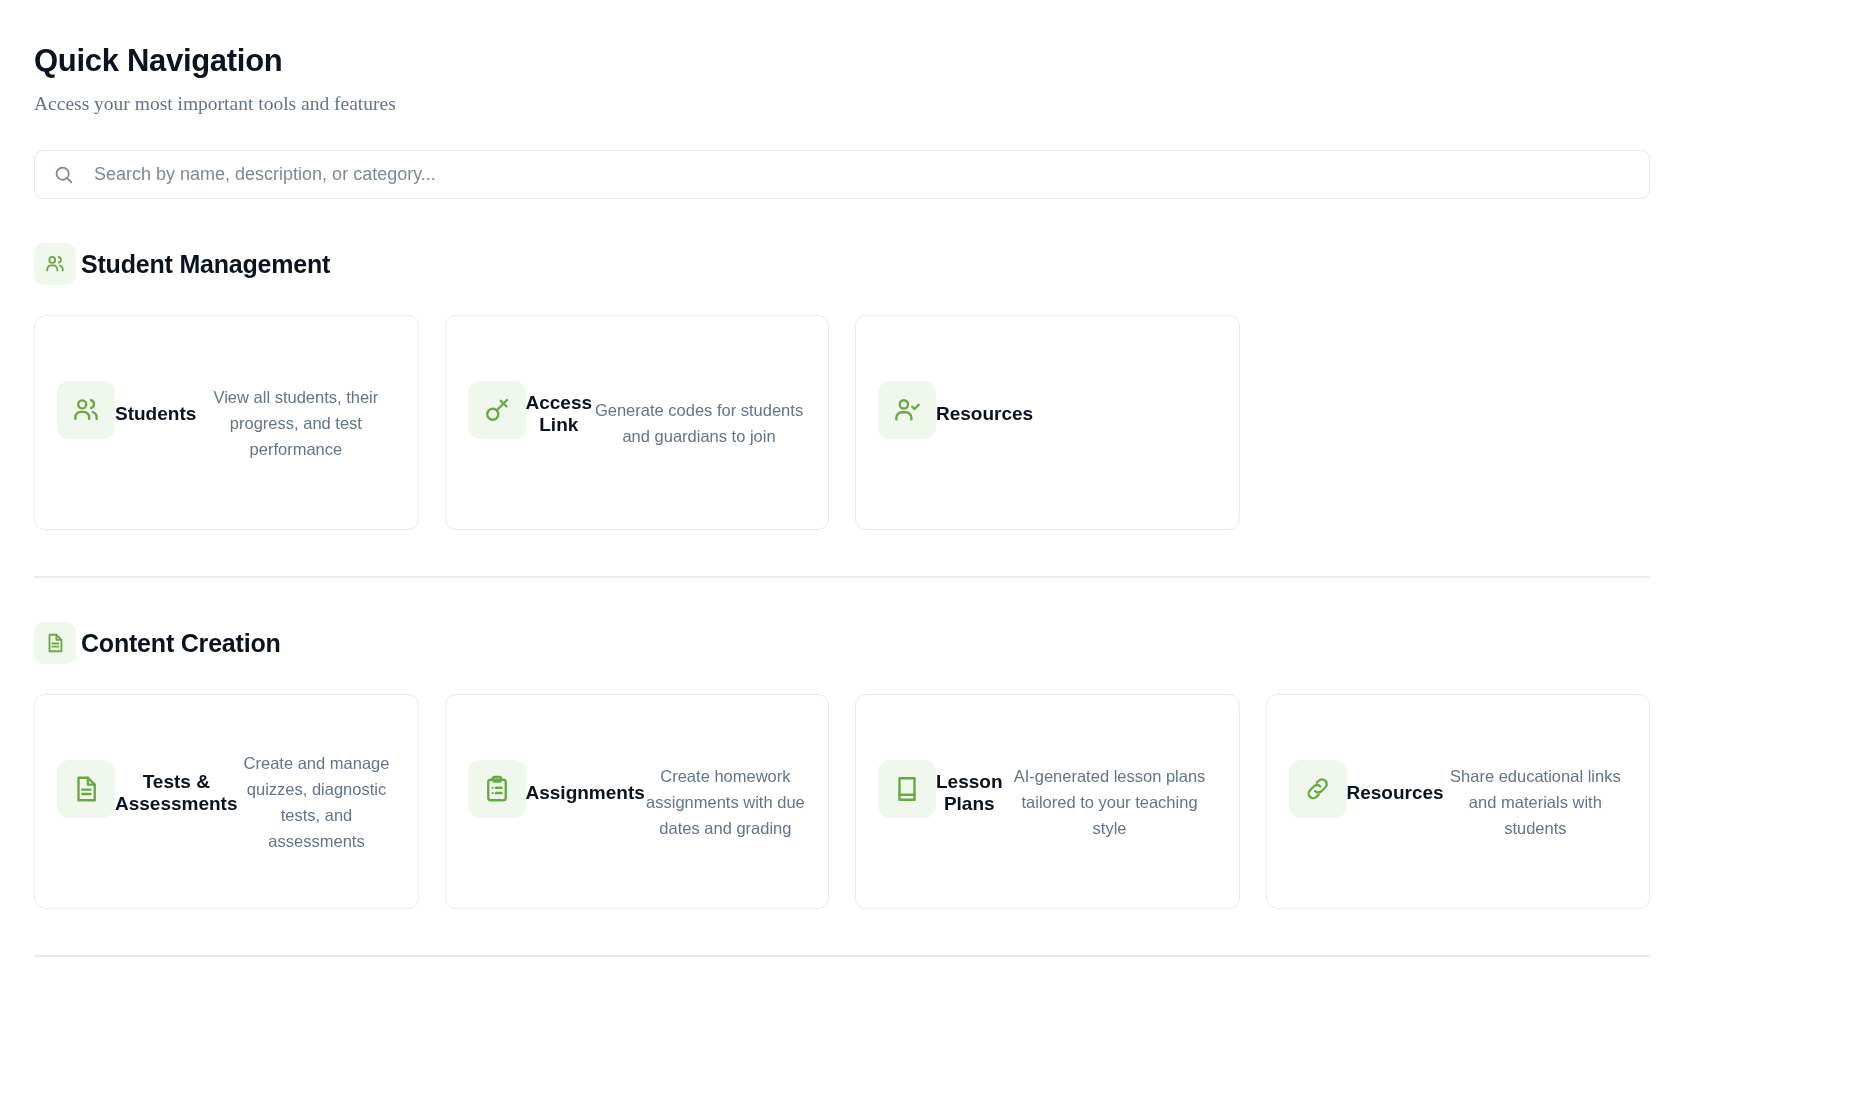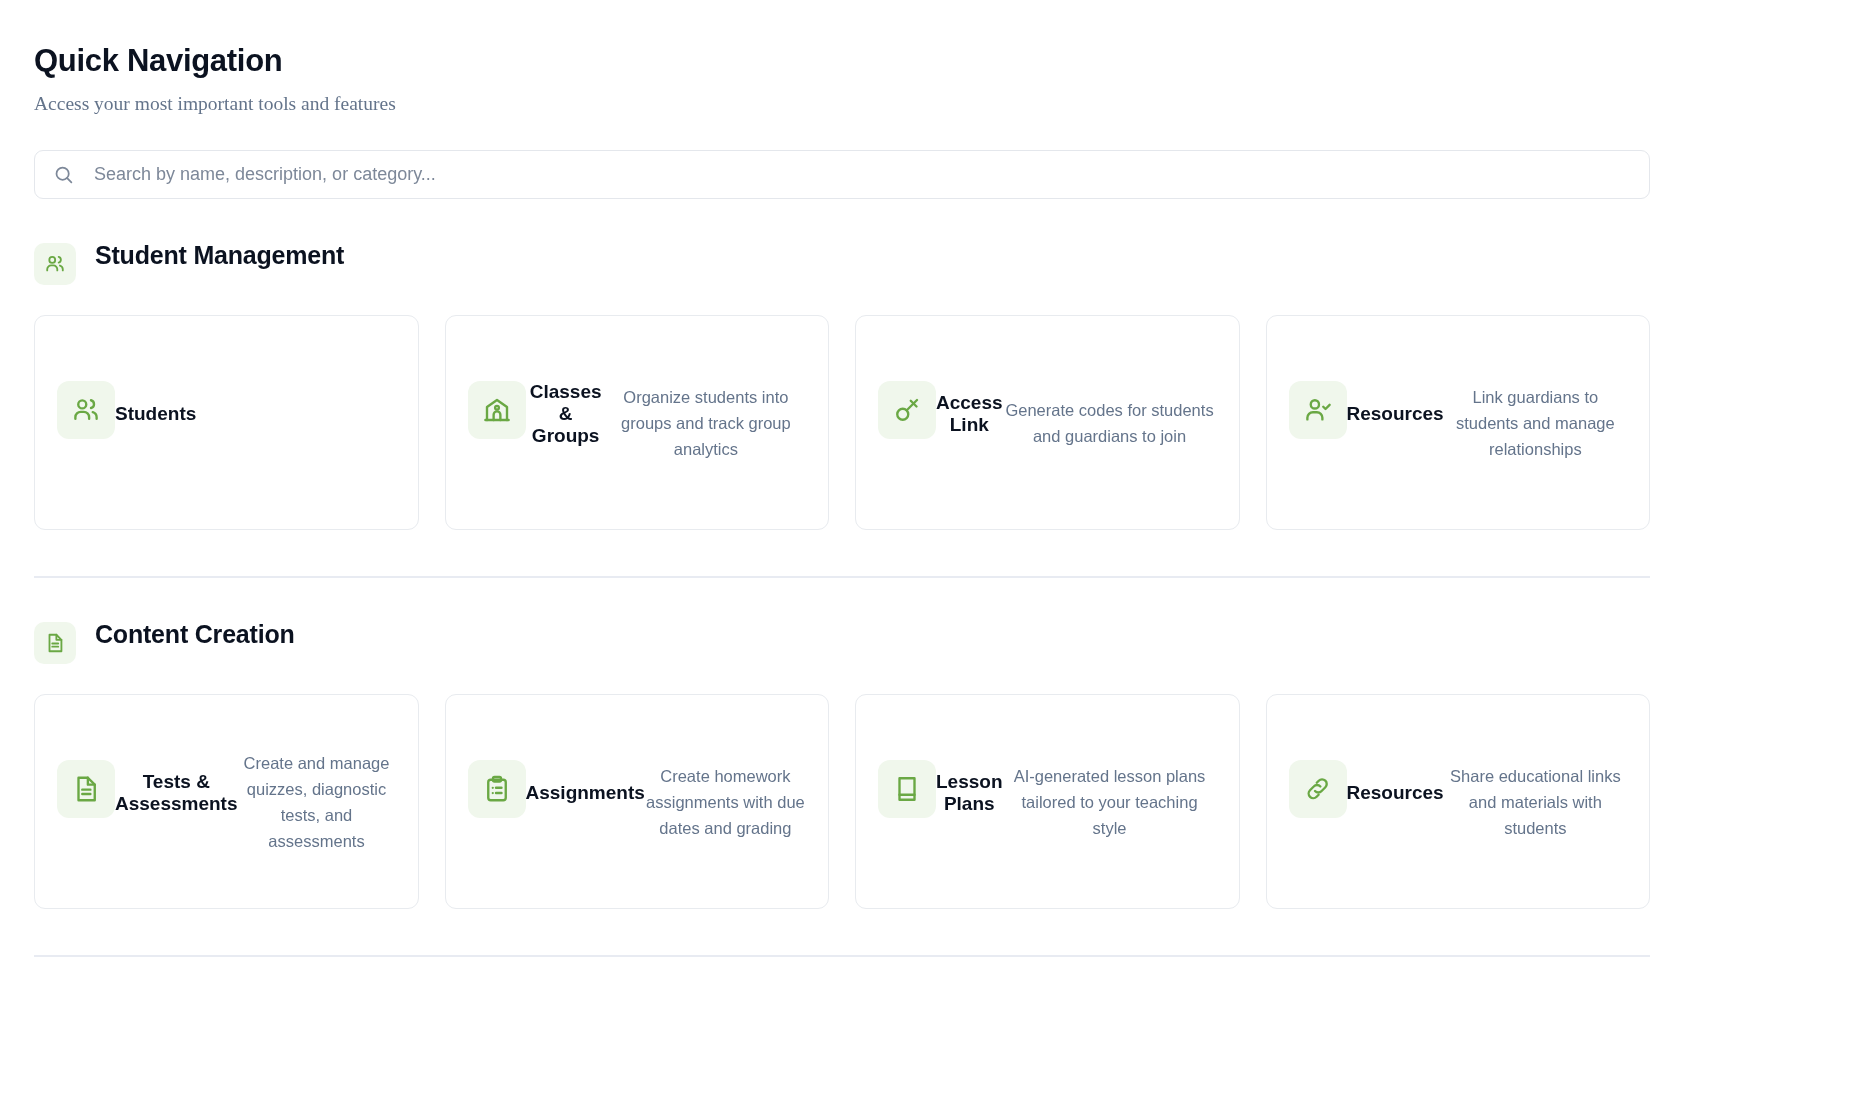--- a/index.html
+++ b/index.html
@@ -67,21 +67,22 @@
     color: #111827;
     height: 100%;
     padding: 0;
   }
   .search-input::placeholder { color: #7d8899; opacity: 1; }
 
   
   .section { margin-bottom: 0; }
   .section-header {
     display: flex;
-    gap: 19px;
+    align-items: center;
+    gap: 5px;
     margin-bottom: 30px;
   }
   .section-icon-badge {
     width: 42px;
     height: 42px;
     border-radius: 10px;
     background: #f0f7ec;
     display: flex;
     align-items: center;
     justify-content: center;
@@ -183,34 +184,23 @@
       <div class="nav-card">
         <span class="card-icon-badge">
           <svg width="30" height="30" viewBox="0 0 24 24" fill="none" stroke="#6aa844" stroke-width="1.9" stroke-linecap="round" stroke-linejoin="round">
             <circle cx="9" cy="7.5" r="3.2"></circle>
             <path d="M3.5 19v-1.2A4.3 4.3 0 0 1 7.8 13.5h2.4a4.3 4.3 0 0 1 4.3 4.3V19"></path>
             <path d="M16 4.2a3.2 3.2 0 0 1 0 6.2"></path>
             <path d="M17.4 13.7A4.3 4.3 0 0 1 20.5 17.8V19"></path>
           </svg>
         </span>
         <div class="card-title">Students</div>
-      </div>
-
-      <div class="nav-card">
-        <span class="card-icon-badge">
-          <svg width="30" height="30" viewBox="0 0 24 24" fill="none" stroke="#6aa844" stroke-width="1.9" stroke-linecap="round" stroke-linejoin="round">
-            <path d="M4 20V9.6L12 4l8 5.6V20"></path>
-            <path d="M2.7 20h18.6"></path>
-            <circle cx="12" cy="10.2" r="1.5"></circle>
-            <path d="M9.3 20v-4.2a2.7 2.7 0 0 1 5.4 0V20"></path>
-          </svg>
-        </span>
-        <div class="card-title">Classes &amp; Groups</div>
-        <div class="card-desc">Organize students into groups and track group analytics</div>
-      </div>
+        <div class="card-desc">View all students, their progress, and test performance</div>
+      </div>
+
 
       <div class="nav-card">
         <span class="card-icon-badge">
           <svg width="30" height="30" viewBox="0 0 24 24" fill="none" stroke="#6aa844" stroke-width="1.9" stroke-linecap="round" stroke-linejoin="round">
             <circle cx="8.6" cy="15.4" r="4.4"></circle>
             <line x1="11.8" y1="12.2" x2="20" y2="4"></line>
             <line x1="17.2" y1="6.8" x2="19.6" y2="9.2"></line>
             <line x1="15" y1="4.6" x2="17.4" y2="7"></line>
           </svg>
         </span>
@@ -220,21 +210,20 @@
 
       <div class="nav-card">
         <span class="card-icon-badge">
           <svg width="30" height="30" viewBox="0 0 24 24" fill="none" stroke="#6aa844" stroke-width="1.9" stroke-linecap="round" stroke-linejoin="round">
             <circle cx="9.5" cy="7.5" r="3.3"></circle>
             <path d="M3.5 19.5v-1.3a4.4 4.4 0 0 1 4.4-4.4h3.2a4.4 4.4 0 0 1 4.4 4.4v1.3"></path>
             <polyline points="16.2,9.4 18,11.2 21.3,7.9"></polyline>
           </svg>
         </span>
         <div class="card-title">Resources</div>
-        <div class="card-desc">Link guardians to students and manage relationships</div>
       </div>
 
     </div>
   </div>
 
   <hr class="section-divider">
 
   <div class="section">
     <div class="section-header">
       <span class="section-icon-badge">

